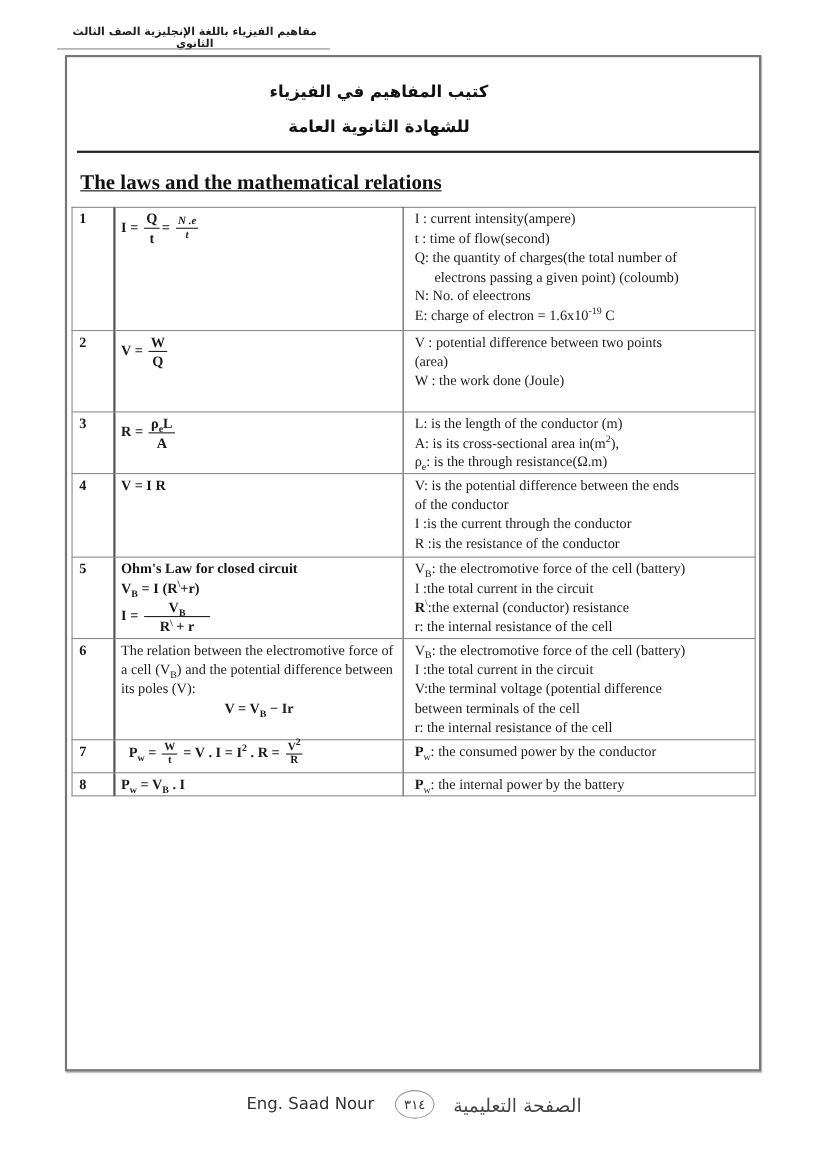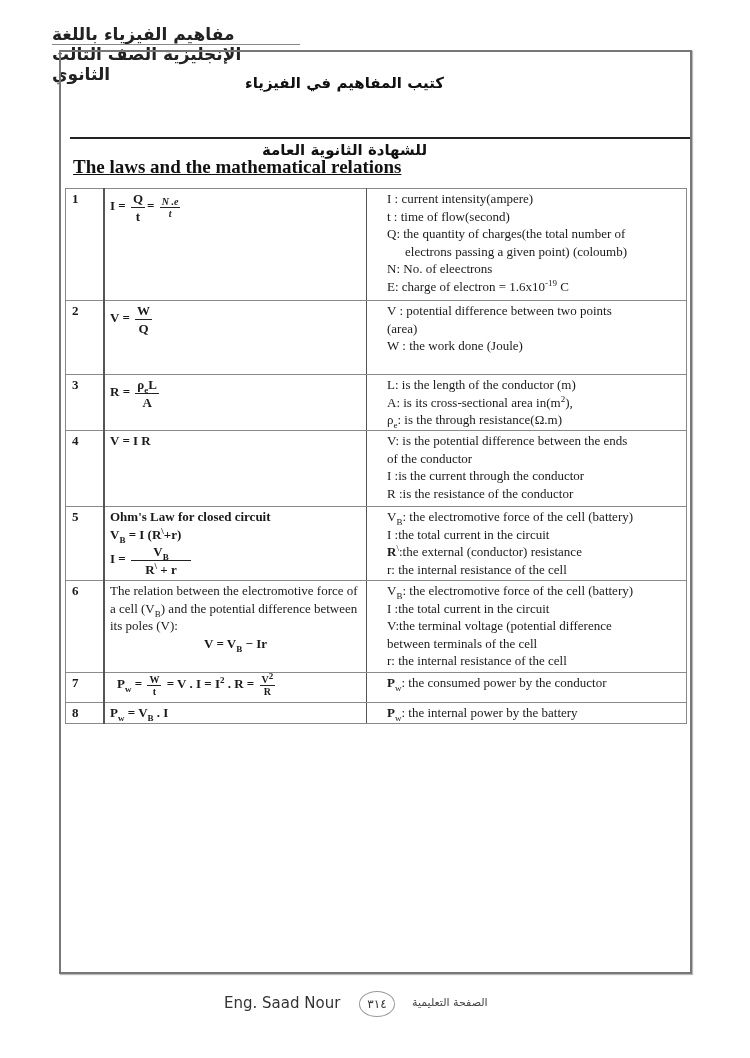--- a/index.html
+++ b/index.html
@@ -1,46 +1,46 @@
 <!DOCTYPE html>
 <html><head>
 <meta charset="utf-8">
 <style>
   html, body { margin:0; padding:0; }
   body { width:750px; height:1058px; background:#ffffff; position:relative; overflow:hidden;
          font-family:"Liberation Serif", "DejaVu Serif", serif; color:#1a1a1a; }
-  .running-head { position:absolute; left:52px; top:24px; width:250px; font-size:17px; font-weight:bold;
-         direction:rtl; text-align:left; color:#222; font-family:"DejaVu Sans", sans-serif; }
+  .running-head { position:absolute; left:52px; top:24px; width:250px; font-size:10px; font-weight:bold;
+         direction:rtl; text-align:center; color:#222; font-family:"DejaVu Sans", sans-serif; }
   .running-rule { position:absolute; left:52px; top:44px; width:248px; height:0; border-top:1px solid #888; }
   .frame { position:absolute; left:59px; top:50px; width:629px; height:920px; border:2px solid #777;
            box-shadow:1px 1px 1px #bbb; }
   .title-ar { position:absolute; left:60px; width:569px; text-align:center; font-weight:bold;
               font-family:"DejaVu Sans", sans-serif; direction:rtl; color:#111; }
   .t1 { top:74px; font-size:15px; }
-  .t2 { top:106px; font-size:15px;margin-top:35px; }
+  .t2 { top:106px; font-size:15px; }
   .header-rule { position:absolute; left:70px; top:137px; width:620px; border-top:2px solid #222; }
   .section-title { position:absolute; left:73px; top:156px; font-size:19px; font-weight:bold;
                    text-decoration:underline; color:#111; }
   table.laws { position:absolute; left:65px; top:188px; width:622px; border-collapse:collapse; font-size:13px; line-height:17.5px; }
   table.laws td { border:1px solid #8a8a8a; vertical-align:top; padding:1px 5px; }
   table.laws td.num { width:26px; font-weight:bold; padding-left:6px; border-right:2px solid #555; }
   table.laws td.formula { width:244px; border-right:1px solid #555; }
-  table.laws td.desc { padding-left:20px; }
+  table.laws td.desc { padding-left:10px; }
   .f { font-weight:bold; }
   .frac { display:inline-block; vertical-align:middle; text-align:center; margin:0 2px; }
   .frac > span { display:block; line-height:17px; }
   .frac > .top { border-bottom:1px solid #222; padding:0 2px; }
   .frac.small > span { font-size:10px; line-height:11px; }
   .desc-line { display:block; }
   .indent { padding-left:18px; }
   sup, sub { font-size:9px; line-height:0; }
   .footer-author { position:absolute; left:224px; top:994px; font-family:"DejaVu Sans", sans-serif; font-size:15px; color:#333; }
   .footer-page { position:absolute; left:359px; top:991px; width:34px; height:24px; border:1px solid #999; border-radius:50%;
                  text-align:center; font-size:12px; line-height:24px; color:#333; font-family:"DejaVu Sans", sans-serif; }
-  .footer-label { position:absolute; left:412px; top:996px; font-size:11px; direction:rtl; color:#444; font-family:"DejaVu Sans", sans-serif; }
+  .footer-label { position:absolute; left:412px; top:996px; font-size:17px; direction:rtl; color:#444; font-family:"DejaVu Sans", sans-serif; }
   .r1 { height:112px; } .r2 { height:74px; } .r3 { height:56px; } .r4 { height:76px; }
   .r5 { height:74px; } .r6 { height:92px; } .r7 { height:30px; } .r8 { height:18px; }
   .center { text-align:center; display:block; }
 </style>
 </head>
 <body>
 
 <div class="running-head">مفاهيم الفيزياء باللغة الإنجليزية الصف الثالث الثانوي</div>
 <div class="running-rule"></div>
 

